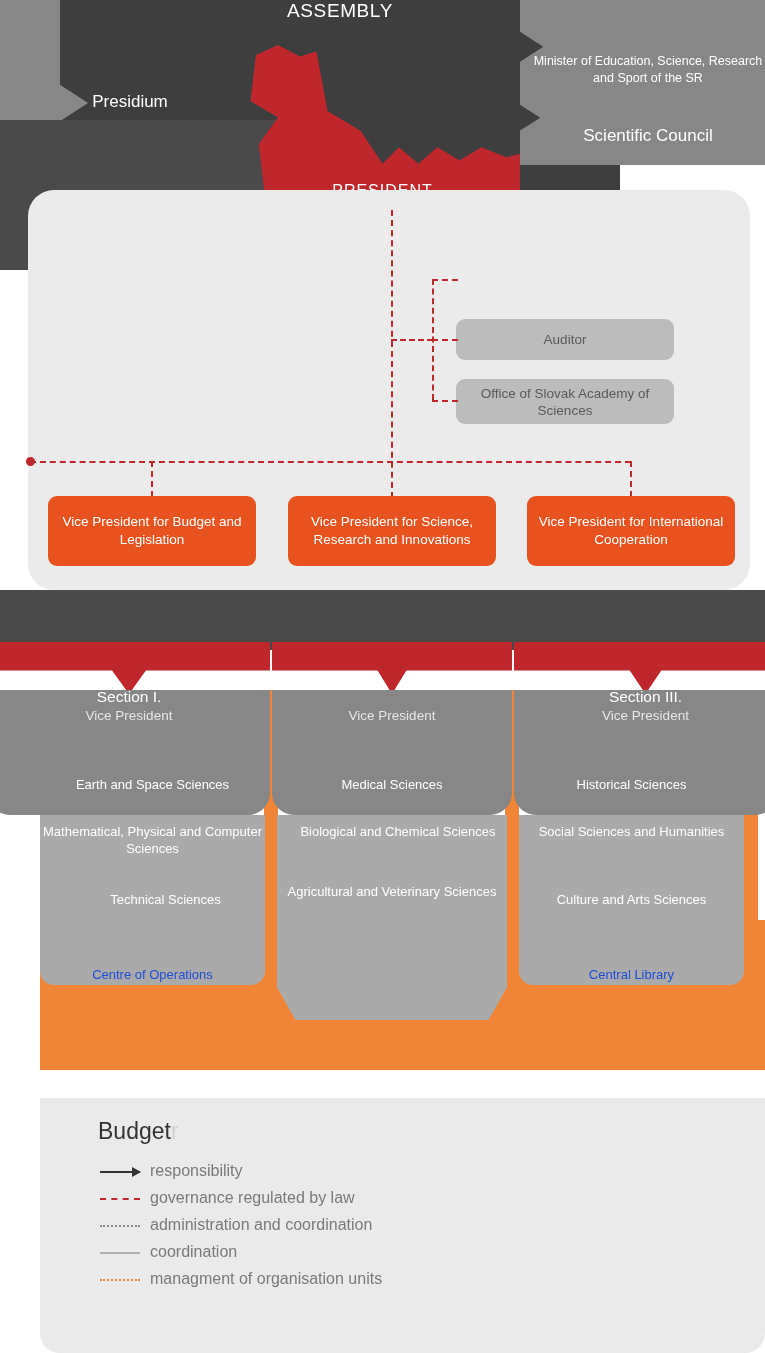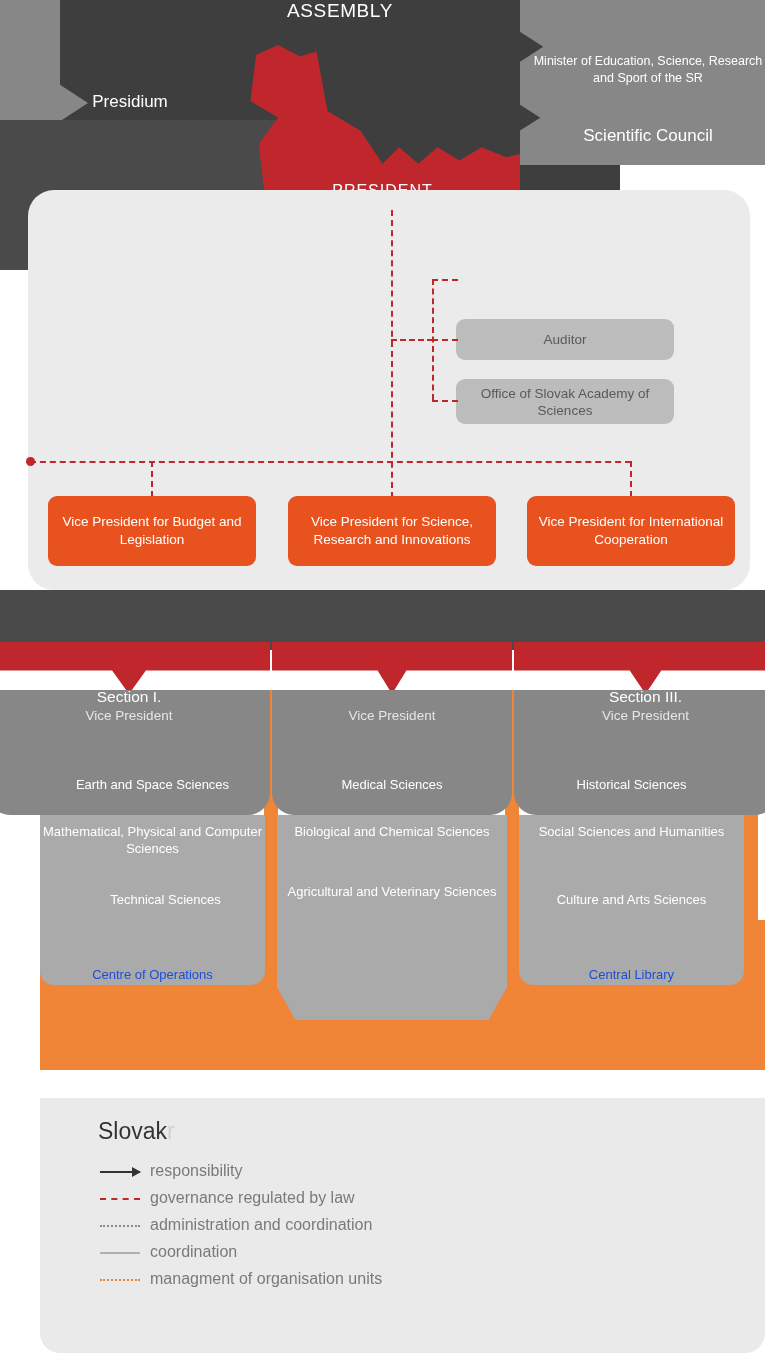--- a/index.html
+++ b/index.html
@@ -361,34 +361,34 @@
 
     <div id="sci-col-1" class="sci-col"></div>
     <div id="sci-col-2" class="sci-col"></div>
     <div id="sci-col-3" class="sci-col"></div>
 
     <div class="sci-item" style="left:40px; top:196px; width:225px;">Earth and Space Sciences</div>
     <div class="sci-item" style="left:35px; top:243px; width:235px;">Mathematical, Physical and Computer Sciences</div>
     <div class="sci-item" style="left:40px; top:311px; width:225px;padding-left:13px;">Technical Sciences</div>
 
     <div class="sci-item" style="left:277px; top:196px; width:230px;">Medical Sciences</div>
-    <div class="sci-item" style="left:277px; top:243px; width:230px;">Biological and Chemical Sciences</div>
+    <div class="sci-item" style="left:277px; top:243px; width:230px;padding-left:6px;">Biological and Chemical Sciences</div>
     <div class="sci-item" style="left:277px; top:303px; width:230px;">Agricultural and Veterinary Sciences</div>
 
     <div class="sci-item" style="left:519px; top:196px; width:225px;">Historical Sciences</div>
     <div class="sci-item" style="left:519px; top:243px; width:225px;">Social Sciences and Humanities</div>
     <div class="sci-item" style="left:519px; top:311px; width:225px;">Culture and Arts Sciences</div>
 
     <div class="unit-label" style="left:40px; top:387px; width:225px;">Centre of Operations</div>
     <div class="unit-label" style="left:519px; top:387px; width:225px;">Central Library</div>
   </div>
 
   <div id="legend-panel" class="layer"></div>
 
-  <div id="legend-title"><span>Slovak</span><span class="faded">r</span></div>
+  <div id="legend-title"><span>Budget</span><span class="faded">r</span></div>
 
   <div class="legend-row" style="top:1159px;">
     <span class="legend-glyph">
         <i class="g-arrow"></i>
       </span>
     <span class="legend-text">responsibility</span>
   </div>
   <div class="legend-row" style="top:1186px;">
     <span class="legend-glyph">
         <i class="g-dashred"></i>

